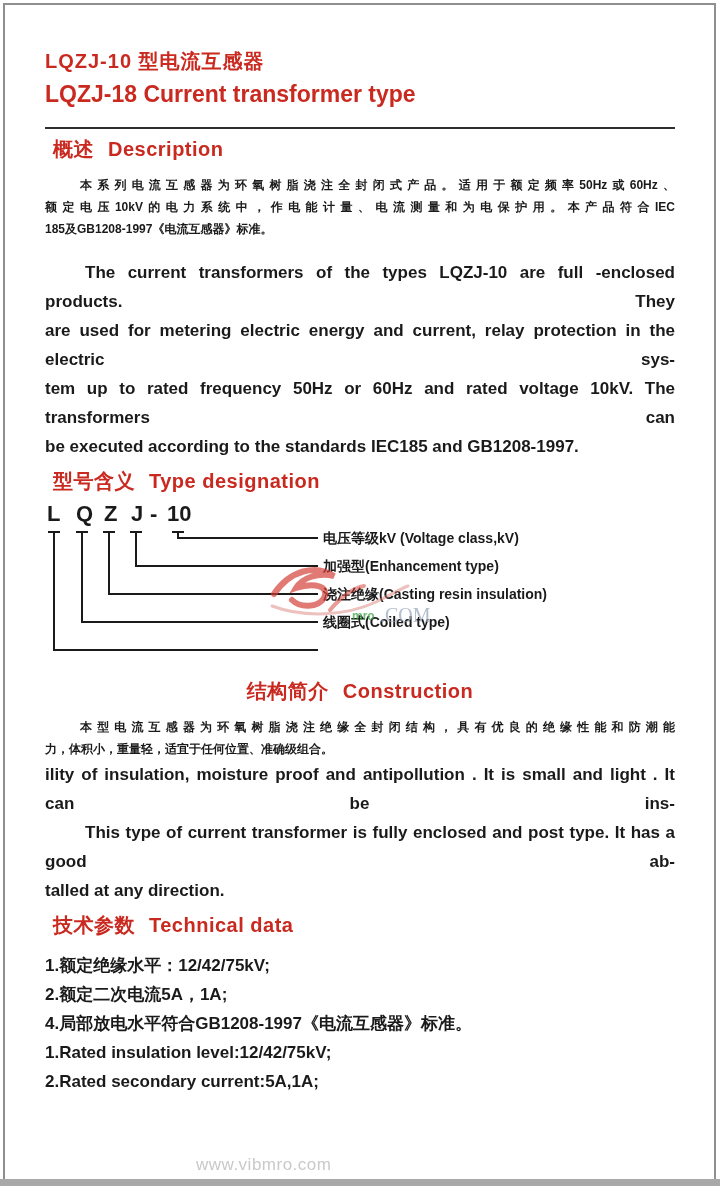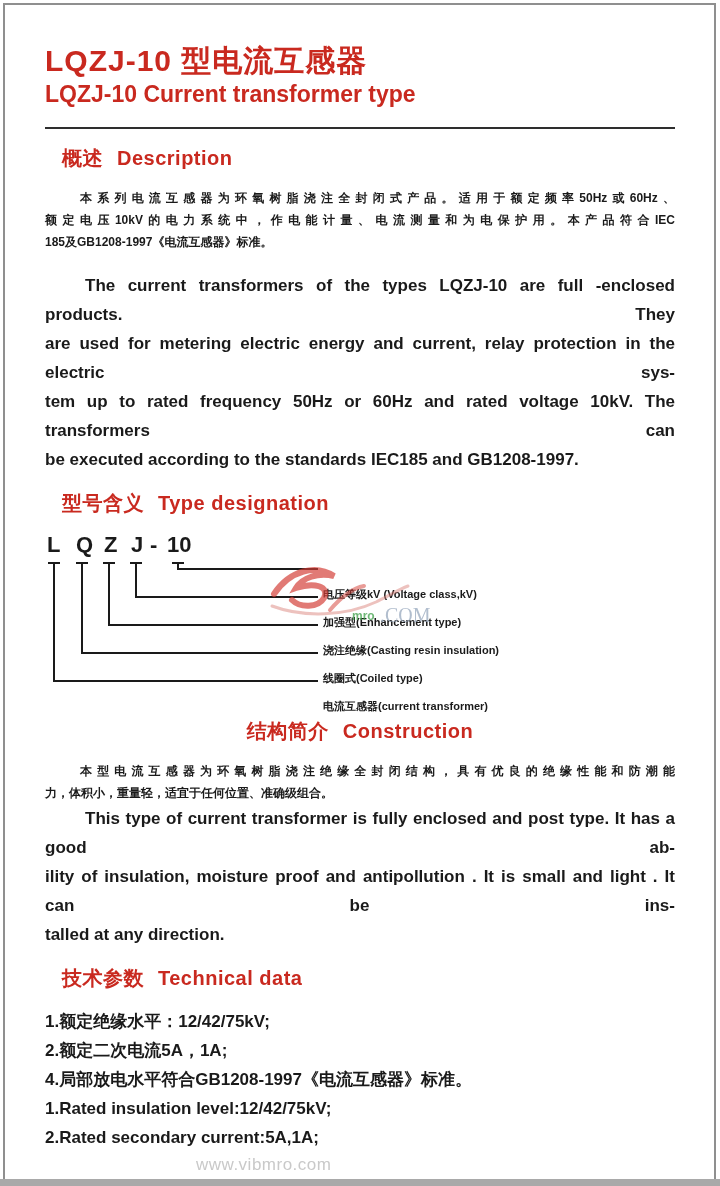--- a/index.html
+++ b/index.html
@@ -10,65 +10,65 @@
   }
   .frame {
     position:absolute; left:3px; top:3px; right:4px; bottom:7px;
     border:2px solid #8f8f8f; border-bottom:none; pointer-events:none;
   }
   .bottombar {
     position:absolute; left:0; right:0; bottom:0; height:7px; background:#a9a9a9;
   }
   .content { position:absolute; left:45px; right:45px; top:0; z-index:2; }
 
-  .title-zh { color:#c9291f; font-weight:bold; font-size:30px; line-height:28px; margin-top:47px; letter-spacing:1px; }
+  .title-zh { color:#c9291f; font-weight:bold; font-size:20px; line-height:28px; margin-top:47px; letter-spacing:1px; }
   .title-en { color:#c9291f; font-weight:bold; font-size:23px; line-height:30px; margin-top:4px; }
   .rule { height:2px; background:#2e2e2e; margin-top:18px; }
 
-  h2.sec { color:#c9291f; font-weight:bold; font-size:20px; line-height:24px; margin:17px; letter-spacing:0.5px; }
+  h2.sec { color:#c9291f; font-weight:bold; font-size:20px; line-height:24px; margin:8px; letter-spacing:0.5px; }
   .sec .zh-h { margin-right:14px; }
   .sec-desc   { margin-top:30px; }
   .sec-type   { margin-top:16px; }
   .sec-constr { margin-top:30px;text-align:center; }
   .sec-tech   { margin-top:20px; }
 
   .para { font-weight:bold; }
   .para.zh { font-size:12px; line-height:22px; margin-top:13px; }
   .para.en { font-size:17px;   line-height:29px; margin-top:18px; }
   .jline { text-align:justify; text-align-last:justify; }
   .lastline { text-align:right; text-align-last:left; }
   .ind-zh { text-indent:35px; }
   .ind-en { text-indent:40px; }
 
   .diagram { position:relative; height:170px; margin-top:8px; font-weight:bold; }
   .code-ch { position:absolute; top:0; font-size:22px; line-height:26px; letter-spacing:0; }
   .tick, .hline { position:absolute; height:2px; background:#1a1a1a; }
   .vline { position:absolute; width:2px; background:#1a1a1a; }
-  .dlabel { position:absolute; left:278px; font-size:11px; line-height:22px; white-space:nowrap;margin-top:25px; }
+  .dlabel { position:absolute; left:278px; font-size:14px; line-height:22px; white-space:nowrap; }
 
   .logo-wm { position:absolute; left:268px; top:556px; width:192px; height:74px; z-index:3; opacity:0.85; }
 
   .techlist { font-weight:bold; font-size:17px; }
   .techlist-zh { margin-top:14px; }
   .techlist .li { line-height:29px; }
 
   .site-mark {
     position:absolute; left:196px; bottom:11px; z-index:1;
     color:#c9c9c9; font-size:17px; letter-spacing:0.5px;
   }
 </style>
 </head>
 <body>
 
 <div class="frame"></div>
 
 <div class="content">
 
   <div class="title-zh">LQZJ-10 型电流互感器</div>
-  <div class="title-en">LQZJ-10 Current transformer type</div>
+  <div class="title-en">LQZJ-18 Current transformer type</div>
   <div class="rule"></div>
 
   <h2 class="sec sec-desc">
     <span class="zh-h">概述</span><span>Description</span>
   </h2>
 
   <div class="para zh">
     <div class="jline ind-zh">本系列电流互感器为环氧树脂浇注全封闭式产品。适用于额定频率50Hz或60Hz、</div>
     <div class="jline">额定电压10kV的电力系统中，作电能计量、电流测量和为电保护用。本产品符合IEC</div>
     <div class="lastline">185及GB1208-1997《电流互感器》标准。</div>
@@ -109,35 +109,34 @@
     <div class="dlabel" style="top:82px">浇注绝缘(Casting resin insulation)</div>
 
     <div class="tick" style="left:31px; top:30px; width:12px;"></div>
     <div class="vline" style="left:36px; top:31px; height:91px;"></div>
     <div class="hline" style="left:36px; top:120px; width:237px;"></div>
     <div class="dlabel" style="top:110px">线圈式(Coiled type)</div>
 
     <div class="tick" style="left:3px; top:30px; width:12px;"></div>
     <div class="vline" style="left:8px; top:31px; height:119px;"></div>
     <div class="hline" style="left:8px; top:148px; width:265px;"></div>
-    <div class="dlabel" style="top:138px">电流互感器(current transformer)</div>
   </div>
 
   <h2 class="sec sec-constr">
     <span class="zh-h">结构简介</span><span>Construction</span>
   </h2>
 
   <div class="para zh" style="">
     <div class="jline ind-zh">本型电流互感器为环氧树脂浇注绝缘全封闭结构，具有优良的绝缘性能和防潮能</div>
     <div class="lastline">力，体积小，重量轻，适宜于任何位置、准确级组合。</div>
   </div>
 
   <div class="para en" style="margin-top:0">
+    <div class="jline">ility of insulation, moisture proof and antipollution . It is small and light . It can be ins-</div>
     <div class="jline ind-en">This type of current transformer is fully enclosed and post type. It has a good ab-</div>
-    <div class="jline">ility of insulation, moisture proof and antipollution . It is small and light . It can be ins-</div>
     <div class="lastline">talled at any direction.</div>
   </div>
 
   <h2 class="sec sec-tech">
     <span class="zh-h">技术参数</span><span>Technical data</span>
   </h2>
 
   <div class="techlist techlist-zh">
     <div class="li">1.额定绝缘水平：12/42/75kV;</div>
     <div class="li">2.额定二次电流5A，1A;</div>

